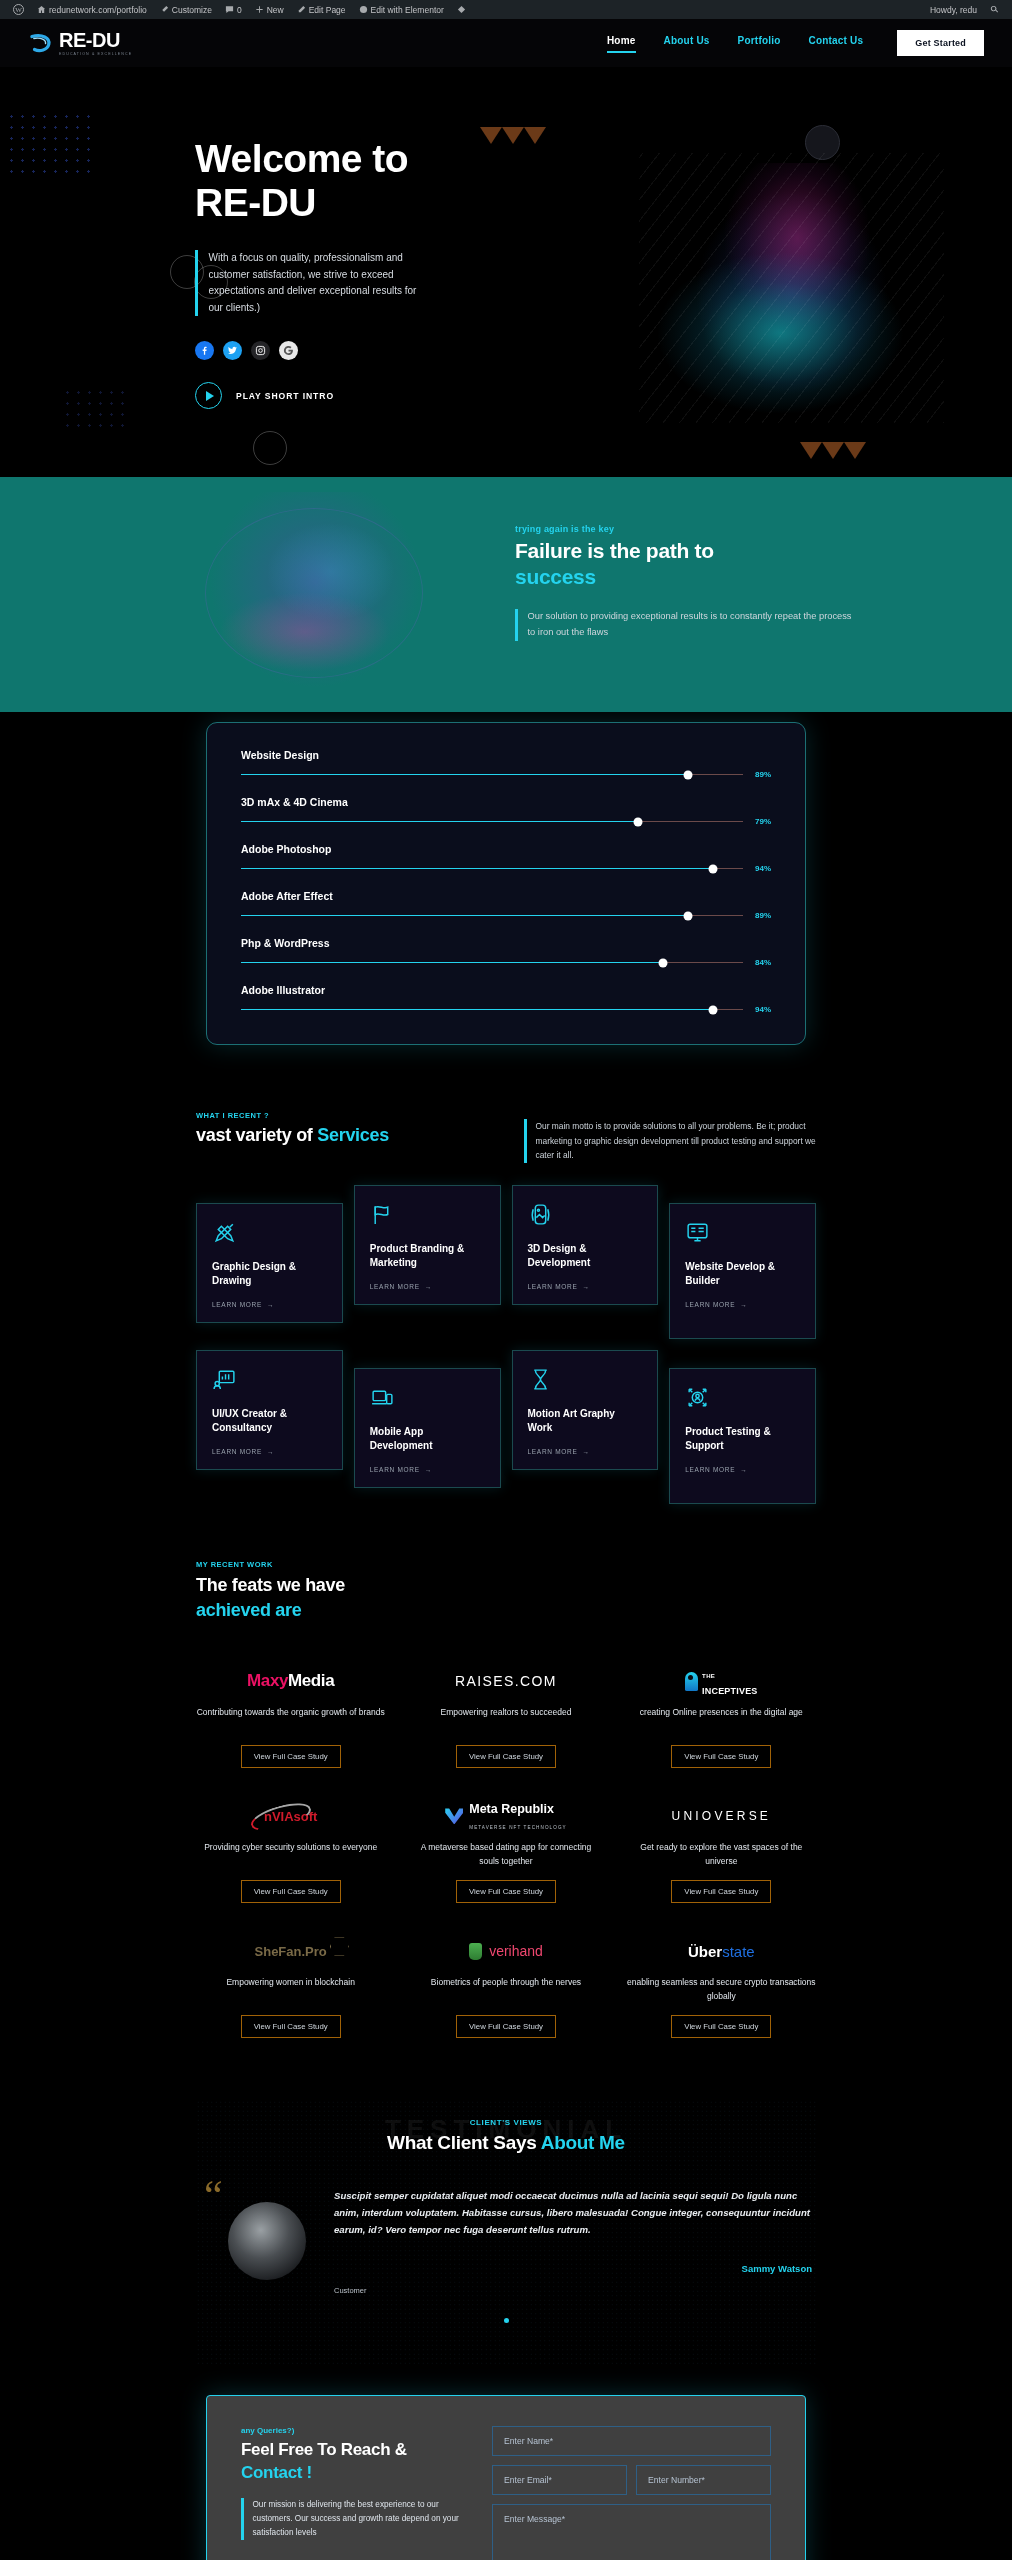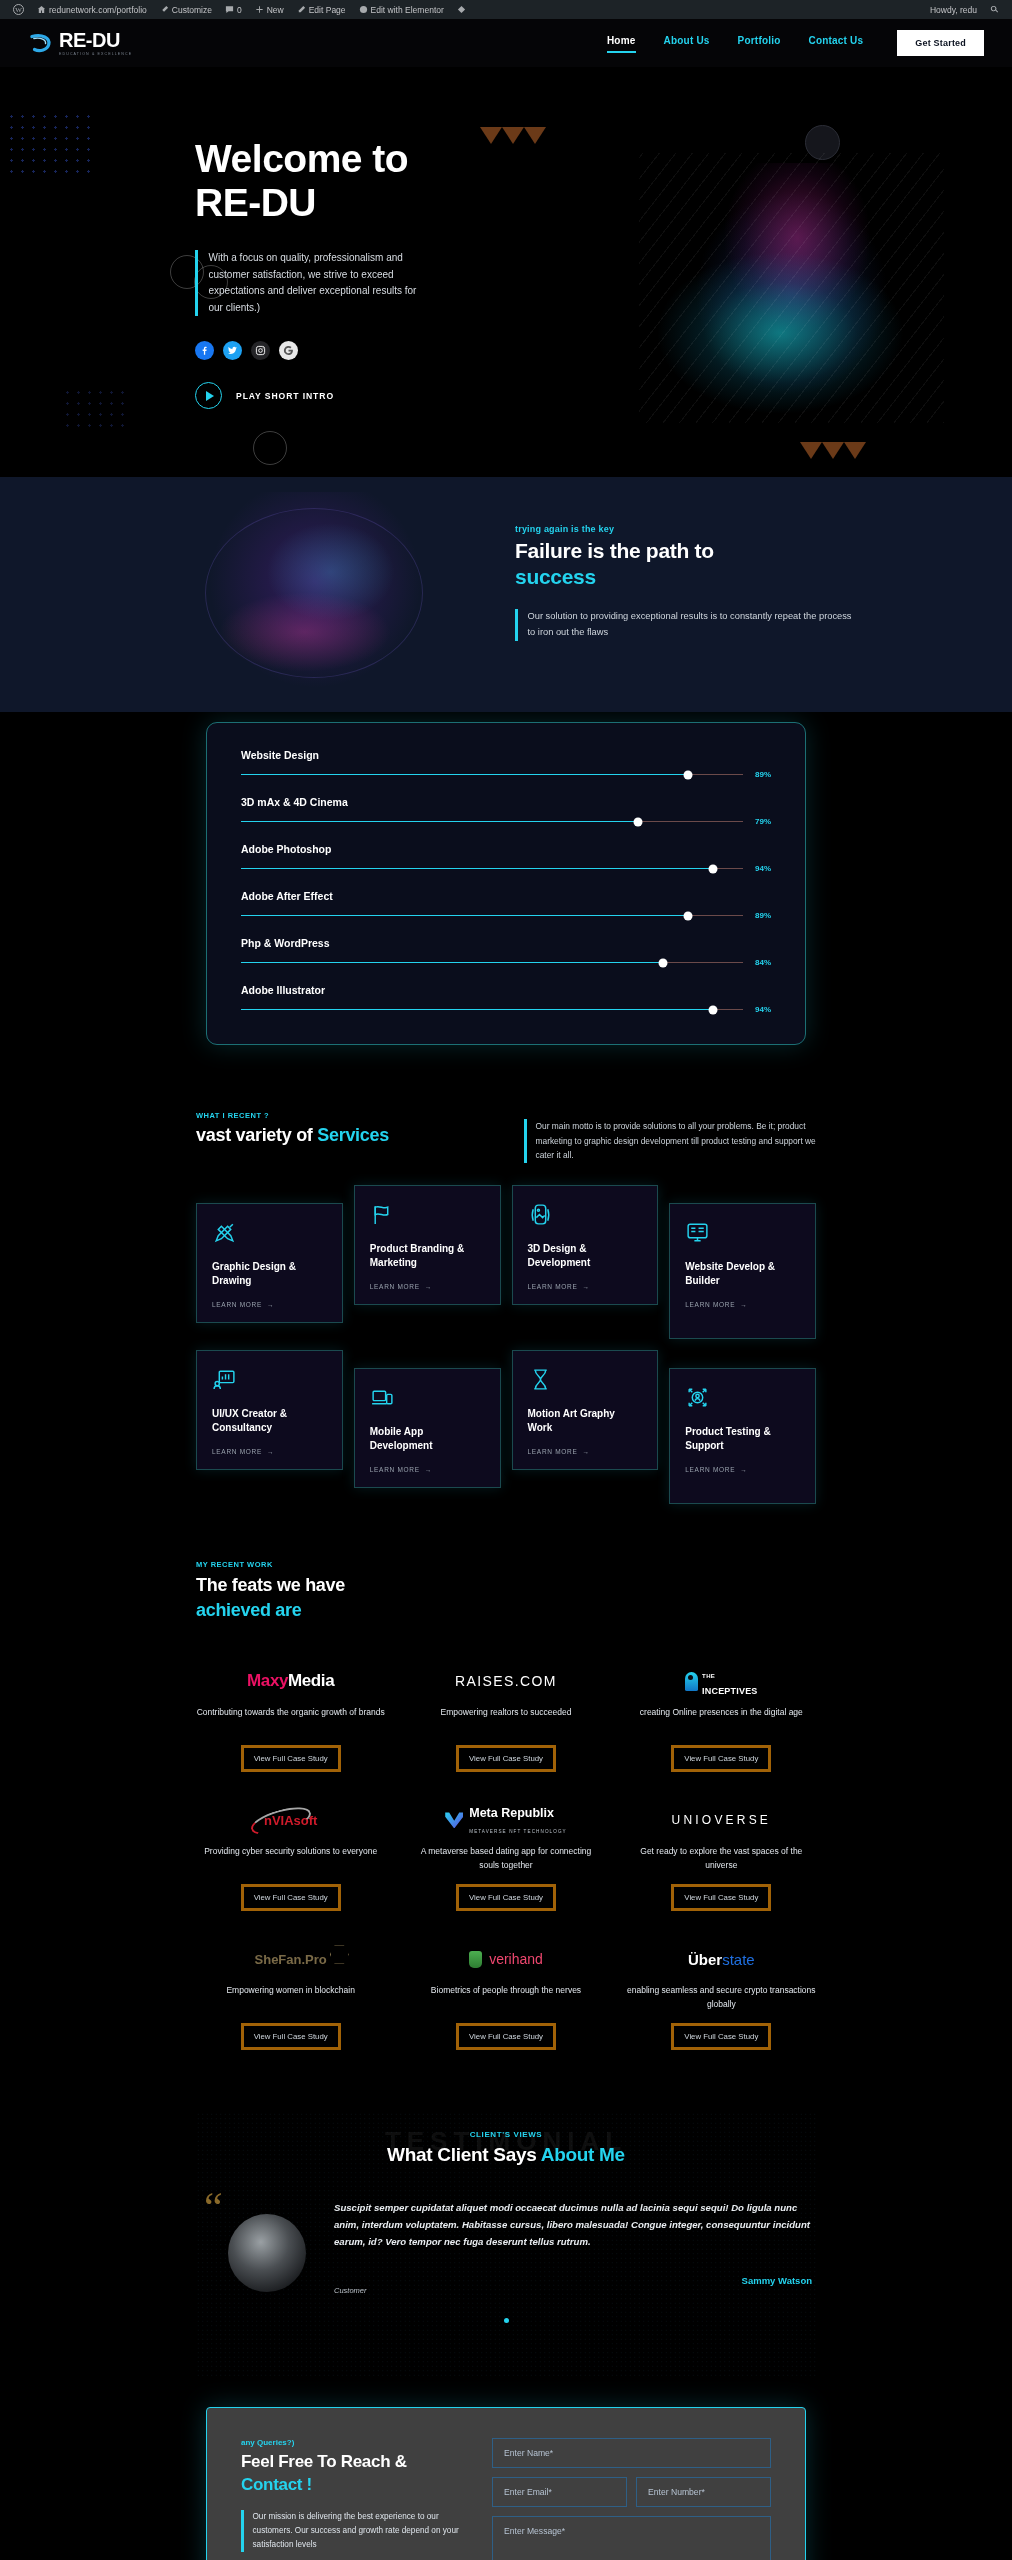--- a/index.html
+++ b/index.html
@@ -87,21 +87,21 @@
       radial-gradient(ellipse 34% 48% at 52% 30%, rgba(190,40,140,.45) 0%, rgba(120,20,110,.14) 55%, transparent 76%),
       radial-gradient(ellipse 48% 58% at 50% 52%, rgba(40,70,160,.42) 0%, transparent 70%);
     filter: blur(0.4px);
   }
   .hero-art .stripes {
     position: absolute; inset: -10px;
     background: repeating-linear-gradient(-52deg, rgba(255,255,255,.055) 0 1px, transparent 1px 13px);
   }
 
   
-  .sec-failure { position: relative; height: 235px; background: #0f172a; }
+  .sec-failure { position: relative; height: 235px; background: #0f766e; }
   .illus {
     position: absolute; left: 185px; top: 15px; width: 260px; height: 200px;
     background:
       radial-gradient(circle at 50% 45%, rgba(130,40,210,.30) 0%, transparent 62%),
       radial-gradient(ellipse 50% 30% at 46% 70%, rgba(255,70,160,.30) 0%, transparent 66%),
       radial-gradient(ellipse 35% 35% at 56% 40%, rgba(40,220,230,.28) 0%, transparent 70%);
   }
   .illus::after {
     content:""; position:absolute; left: 20px; top: 16px; width: 216px; height: 168px;
     border-radius: 50%; border: 1px solid rgba(110,90,200,.25);
@@ -150,21 +150,21 @@
 
   
   .work-head { margin-top: 56px; }
   .work-h2 { font-size: 18px; font-weight: 800; line-height: 1.4; margin-top: 4px; letter-spacing: -0.3px; }
   .work-grid { display: grid; grid-template-columns: repeat(3, 1fr); gap: 32px 26px; margin-top: 42px; }
   .work-item { text-align: center; }
   .work-logo { height: 32px; display: flex; align-items: center; justify-content: center; margin-bottom: 9px; }
   .work-desc { font-size: 8.5px; line-height: 1.6; color: #e3e8ee; min-height: 28px; }
   .case-btn {
     display: block; margin: 11px auto 0; width: 100px; padding: 6px 0;
-    border: 3px solid #a16207; background: transparent; color: #cfd6dd;
+    border: 1px solid #a16207; background: transparent; color: #cfd6dd;
     font-size: 7.8px; cursor: pointer; font-family: inherit;
   }
   .lg-maxy { font-size: 17px; font-weight: 700; letter-spacing: -0.4px; }
   .lg-maxy b { color: #ec1164; font-weight: 700; }
   .lg-raises { font-size: 14px; font-weight: 500; letter-spacing: 1.4px; }
   .lg-incep { display: flex; align-items: center; gap: 4px; }
   .lg-incep .mark { width: 13px; height: 19px; background: linear-gradient(180deg,#24d3ee 0%, #1177c7 100%); border-radius: 7px 7px 2px 2px; position: relative; }
   .lg-incep .mark::after { content:""; position:absolute; left: 3px; top: 3px; width: 5px; height: 5px; background:#0b0b0f; border-radius:50%; }
   .lg-incep .txt { text-align: left; line-height: 1.02; }
   .lg-incep .txt .a { font-size: 6px; font-weight: 700; letter-spacing: .4px; }
@@ -202,21 +202,21 @@
   .testi-body { position: relative; display: flex; gap: 22px; padding: 26px 200px 0 204px; }
   .quote-col { flex: none; width: 108px; position: relative; }
   .quote-mark { position: absolute; left: 0; top: -6px; font-size: 42px; color: #8a6a2a; font-family: "Liberation Serif", serif; line-height: 1; }
   .avatar {
     position: absolute; left: 24px; top: 22px; width: 78px; height: 78px; border-radius: 50%;
     background: radial-gradient(circle at 42% 36%, #9aa0a4 0%, #4a4e52 42%, #1a1c1f 78%);
   }
   .testi-text { flex: 1; padding-top: 8px; }
   .testi-quote { font-size: 9.6px; line-height: 1.75; font-style: italic; font-weight: 600; color: #e9edf1; }
   .testi-name { font-size: 9.5px; font-weight: 700; color: #24d3ee; margin-top: 24px; text-align: right; }
-  .testi-role { font-size: 7.5px; color: #b9c0c8; margin-top: 0; font-style: italic; }
+  .testi-role { font-size: 7.5px; color: #b9c0c8; margin-top: 12px; }
   .dots { position: relative; text-align: center; margin-top: 14px; }
   .dot { display: inline-block; width: 5px; height: 5px; border-radius: 50%; background: #24d3ee; cursor: pointer; }
 
   
   .contact-wrap { display: flex; justify-content: center; padding: 30px 0 44px; }
   .contact {
     width: 600px; background: #404040; border: 1.5px solid #24d3ee; border-radius: 4px;
     padding: 30px 34px 32px; display: flex; gap: 26px;
     box-shadow: 0 0 26px rgba(36,211,238,.22);
   }

